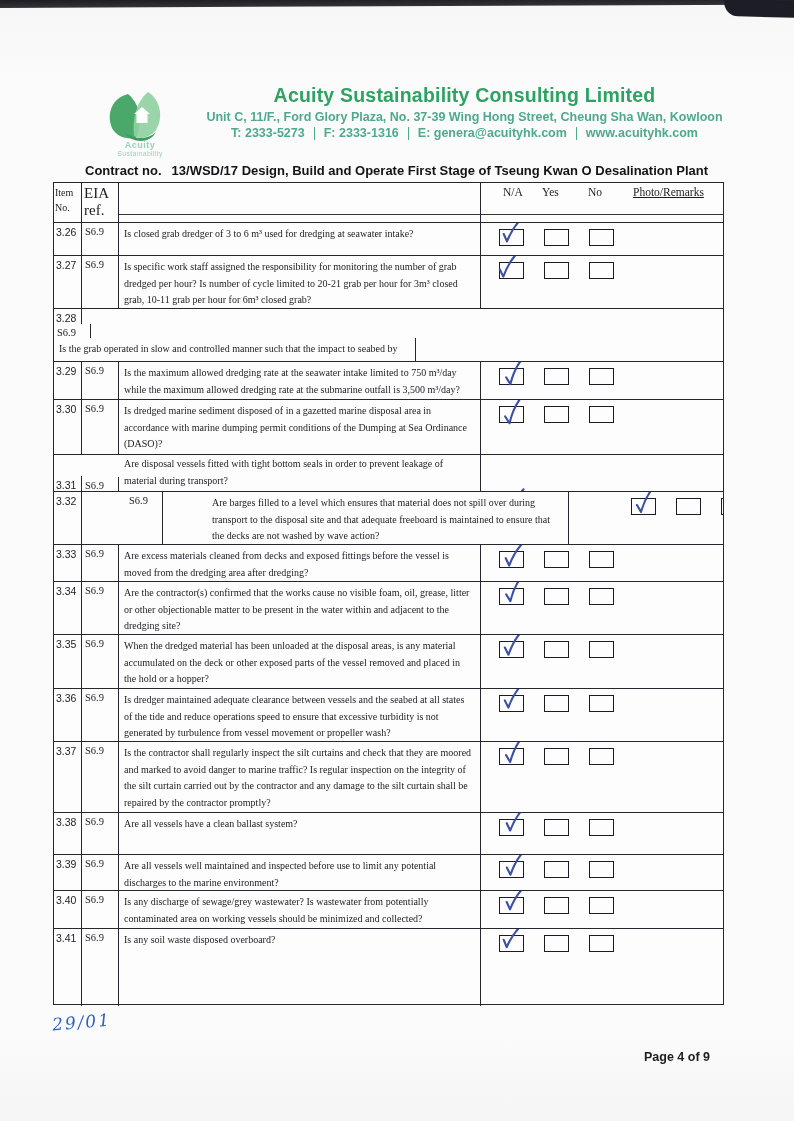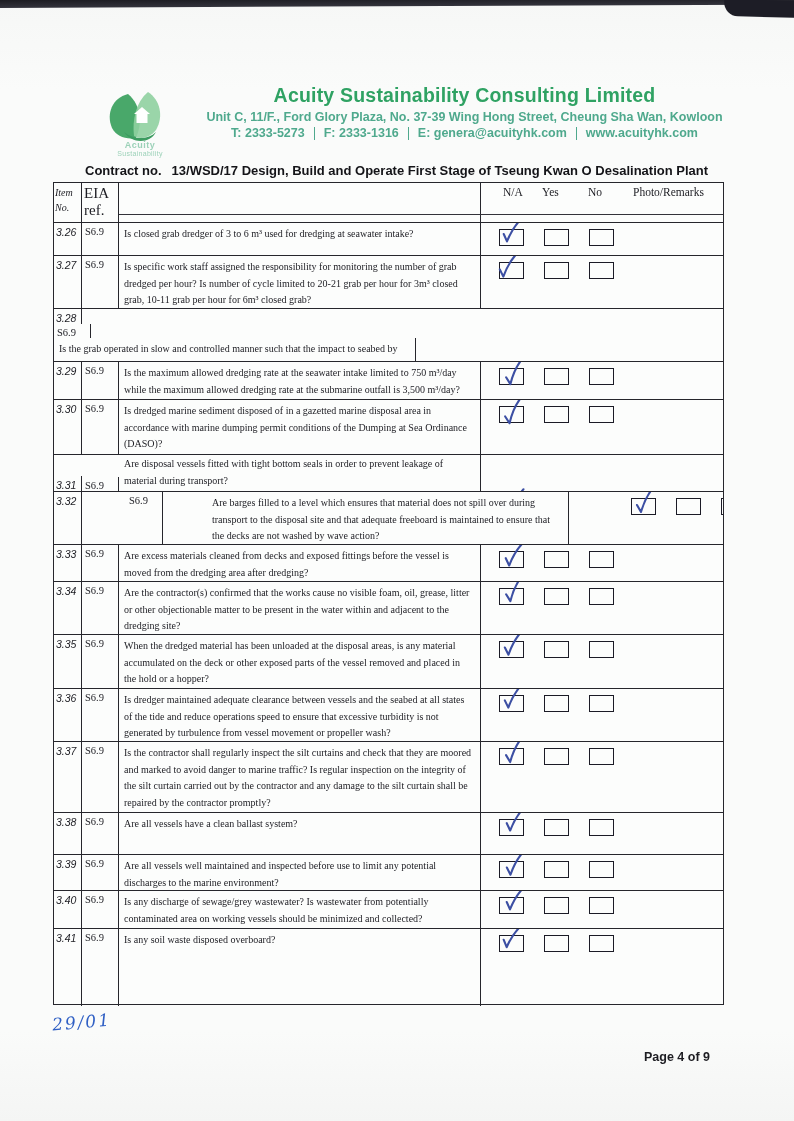--- a/index.html
+++ b/index.html
@@ -49,33 +49,33 @@
     font-family:"Liberation Sans",sans-serif;font-size:13px;font-weight:bold;color:#141418;
     display:flex;gap:10px;white-space:nowrap;
   }
   
   .checklist{
     position:absolute;left:53px;top:182px;width:671px;height:823px;
     border:1.7px solid var(--line-dark,#26262c);
     background:#fcfdfc;
   }
   .t-head{position:relative;display:flex;height:40px;border-bottom:1.4px solid var(--line-dark);}
-  .c-item{width:28px;border-right:1.3px solid var(--line-dark);font-style:italic;}
+  .c-item{width:28px;border-right:1.3px solid var(--line-dark);}
   .c-eia{width:37px;border-right:1.3px solid var(--line-dark);}
   .c-q{width:362px;border-right:1.3px solid var(--line-dark);}
   .c-ans{position:relative;flex:1;}
   .t-head .c-item{font-size:10px;padding:2px 1px;line-height:15px;}
   .t-head .c-eia{font-size:15px;padding:2px 2px;}
   .head-dbl{position:absolute;left:65px;right:0;bottom:7px;height:1.4px;background:#33333a;}
   .ans-labels{position:absolute;top:3px;left:0;right:0;font-size:11.5px;}
   .ans-labels span{position:absolute;white-space:nowrap;}
   .lab-na{left:22px;}
   .lab-yes{left:61px;}
   .lab-no{left:107px;}
-  .lab-rem{left:152px;}
+  .lab-rem{left:152px;text-decoration:underline;}
   .t-body .t-row{display:flex;border-bottom:1.3px solid var(--line-dark);overflow:hidden;}
   .t-body .t-row:last-child{border-bottom:none;}
   .t-row .c-item{font-family:"Liberation Sans",sans-serif;font-size:10.5px;padding:3px 1px 0 2px;}
   .t-row .c-eia{font-size:10.5px;padding:3px 0 0 3px;}
   .t-row .c-q{font-size:10px;line-height:16.5px;padding:3px 6px 2px 5px;}
   .cbox{position:absolute;top:6px;width:25px;height:17px;border:1.9px solid #1b1b26;background:transparent;}
   .box-na{left:18px;}
   .box-yes{left:63px;}
   .box-no{left:108px;}
   .tickwrap{position:absolute;left:16px;top:-9px;width:30px;height:36px;pointer-events:none;}

